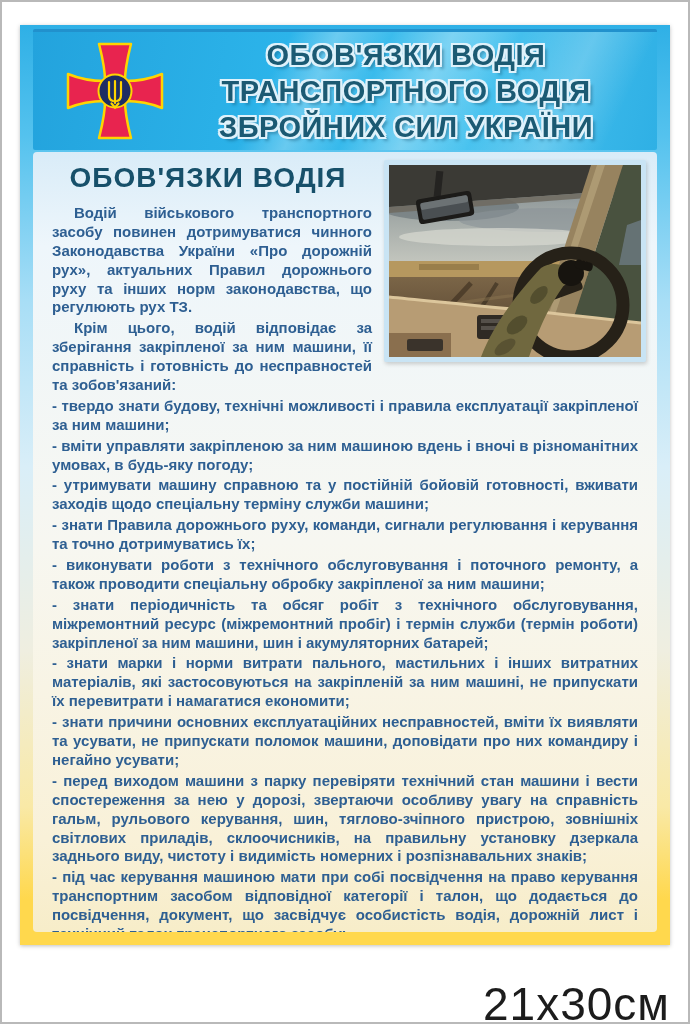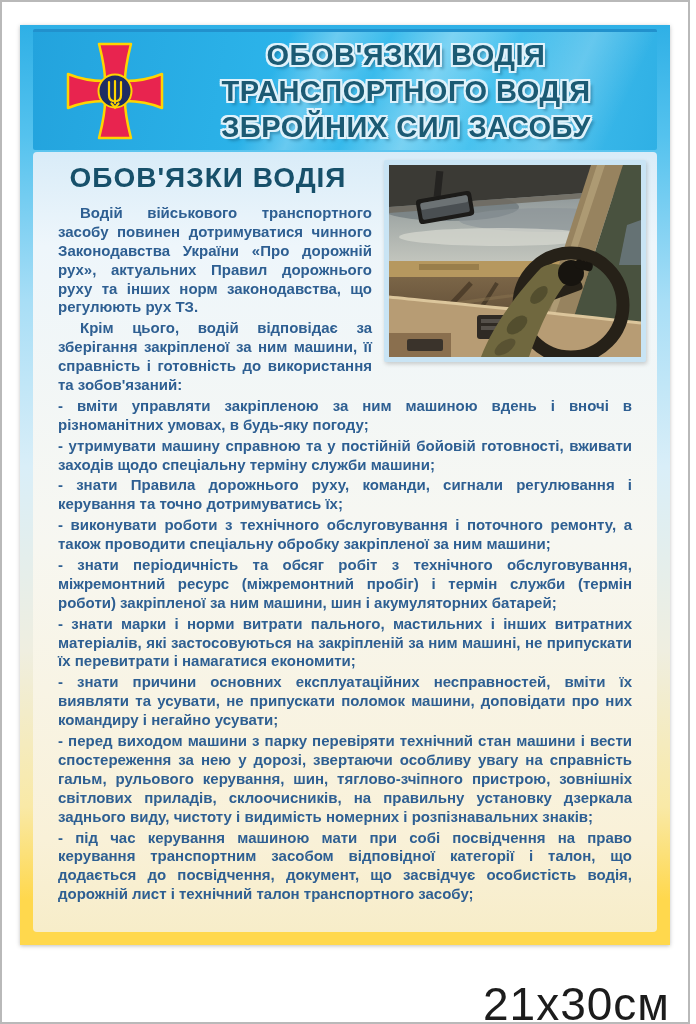--- a/index.html
+++ b/index.html
@@ -55,21 +55,21 @@
     border:5px solid #c9e4f4;border-radius:2px;
     box-shadow:0 0 0 1px #e9f5fc inset,1px 2px 4px rgba(0,0,0,.18);
     background:#888;
   }
   .photo svg{display:block;}
   .subtitle{
     margin:4px 0 10px;text-align:center;
     color:#17506a;font-size:28px;font-weight:bold;letter-spacing:1px;
   }
   .sheet p{
-    margin:2px 14px;color:#2e5f92;font-weight:bold;
+    margin:2px 8px;color:#2e5f92;font-weight:bold;
     font-size:15px;line-height:1.26;text-align:justify;
   }
   .sheet p.indent{text-indent:22px;}
   
   .size-label{
     text-align:right;margin-top:32px;
     color:#1c1c1c;font-size:46px;letter-spacing:1px;
     font-family:"Liberation Sans",sans-serif;
   }
 </style>
@@ -88,21 +88,21 @@
         <g stroke="#ffd400" stroke-width="2.2" fill="none" stroke-linecap="round">
           <path d="M44,41 V54 Q44,59 48,60"></path>
           <path d="M56,41 V54 Q56,59 52,60"></path>
           <path d="M50,40 V62"></path>
           <path d="M46.5,62.5 L50,66.5 L53.5,62.5"></path>
         </g>
       </svg>
       <h1 class="title">
         <span>ОБОВ'ЯЗКИ ВОДІЯ</span>
         <span>ТРАНСПОРТНОГО ВОДІЯ</span>
-        <span>ЗБРОЙНИХ СИЛ ЗАСОБУ</span>
+        <span>ЗБРОЙНИХ СИЛ УКРАЇНИ</span>
       </h1>
     </div>
 
     <div class="sheet">
 
       <div class="photo">
         <svg width="252" height="192" viewBox="0 0 252 192" aria-hidden="true">
           <defs>
             <linearGradient id="sky" x1="0" y1="0" x2="0" y2="1">
               <stop offset="0" stop-color="#79848a"></stop>
@@ -161,22 +161,23 @@
             <rect x="28" y="30" width="56" height="25" rx="4" fill="#1c1b19"></rect>
             <rect x="32" y="34" width="48" height="17" rx="2" fill="#4a4f52"></rect>
             <rect x="32" y="34" width="48" height="7" rx="2" fill="#747b7d" opacity=".8"></rect>
           </g>
         </svg>
       </div>
 
       <h2 class="subtitle">ОБОВ'ЯЗКИ ВОДІЯ</h2>
 
       <p class="indent">Водій військового транспортного засобу повинен дотримуватися чинного Законодавства України «Про дорожній рух», актуальних Правил дорожнього руху та інших норм законодавства, що регулюють рух ТЗ.</p>
-      <p class="indent">Крім цього, водій відповідає за зберігання закріпленої за ним машини, її справність і готовність до використання та зобов'язаний:</p>
+      <p class="indent">Крім цього, водій відповідає за зберігання закріпленої за ним машини, її справність і готовність до несправностей та зобов'язаний:</p>
 
+      <p>- твердо знати будову, технічні можливості і правила експлуатації закріпленої за ним машини;</p>
       <p>- вміти управляти закріпленою за ним машиною вдень і вночі в різноманітних умовах, в будь-яку погоду;</p>
       <p>- утримувати машину справною та у постійній бойовій готовності, вживати заходів щодо спеціальну терміну служби машини;</p>
       <p>- знати Правила дорожнього руху, команди, сигнали регулювання і керування та точно дотримуватись їх;</p>
       <p>- виконувати роботи з технічного обслуговування і поточного ремонту, а також проводити спеціальну обробку закріпленої за ним машини;</p>
       <p>- знати періодичність та обсяг робіт з технічного обслуговування, міжремонтний ресурс (міжремонтний пробіг) і термін служби (термін роботи) закріпленої за ним машини, шин і акумуляторних батарей;</p>
       <p>- знати марки і норми витрати пального, мастильних і інших витратних матеріалів, які застосовуються на закріпленій за ним машині, не припускати їх перевитрати і намагатися економити;</p>
       <p>- знати причини основних експлуатаційних несправностей, вміти їх виявляти та усувати, не припускати поломок машини, доповідати про них командиру і негайно усувати;</p>
       <p>- перед виходом машини з парку перевіряти технічний стан машини і вести спостереження за нею у дорозі, звертаючи особливу увагу на справність гальм, рульового керування, шин, тяглово-зчіпного пристрою, зовнішніх світлових приладів, склоочисників, на правильну установку дзеркала заднього виду, чистоту і видимість номерних і розпізнавальних знаків;</p>
       <p>- під час керування машиною мати при собі посвідчення на право керування транспортним засобом відповідної категорії і талон, що додається до посвідчення, документ, що засвідчує особистість водія, дорожній лист і технічний талон транспортного засобу;</p>
 

